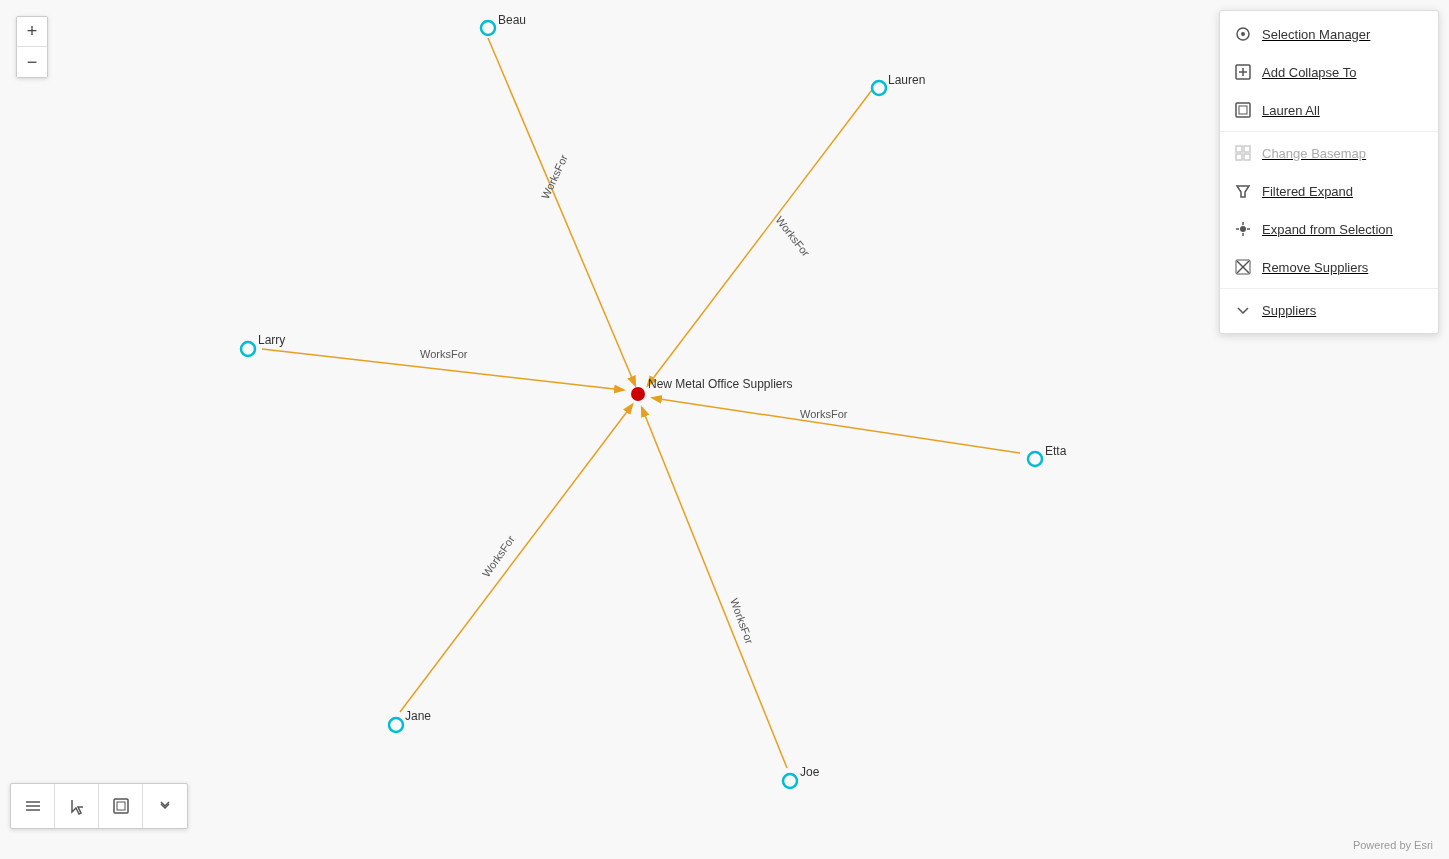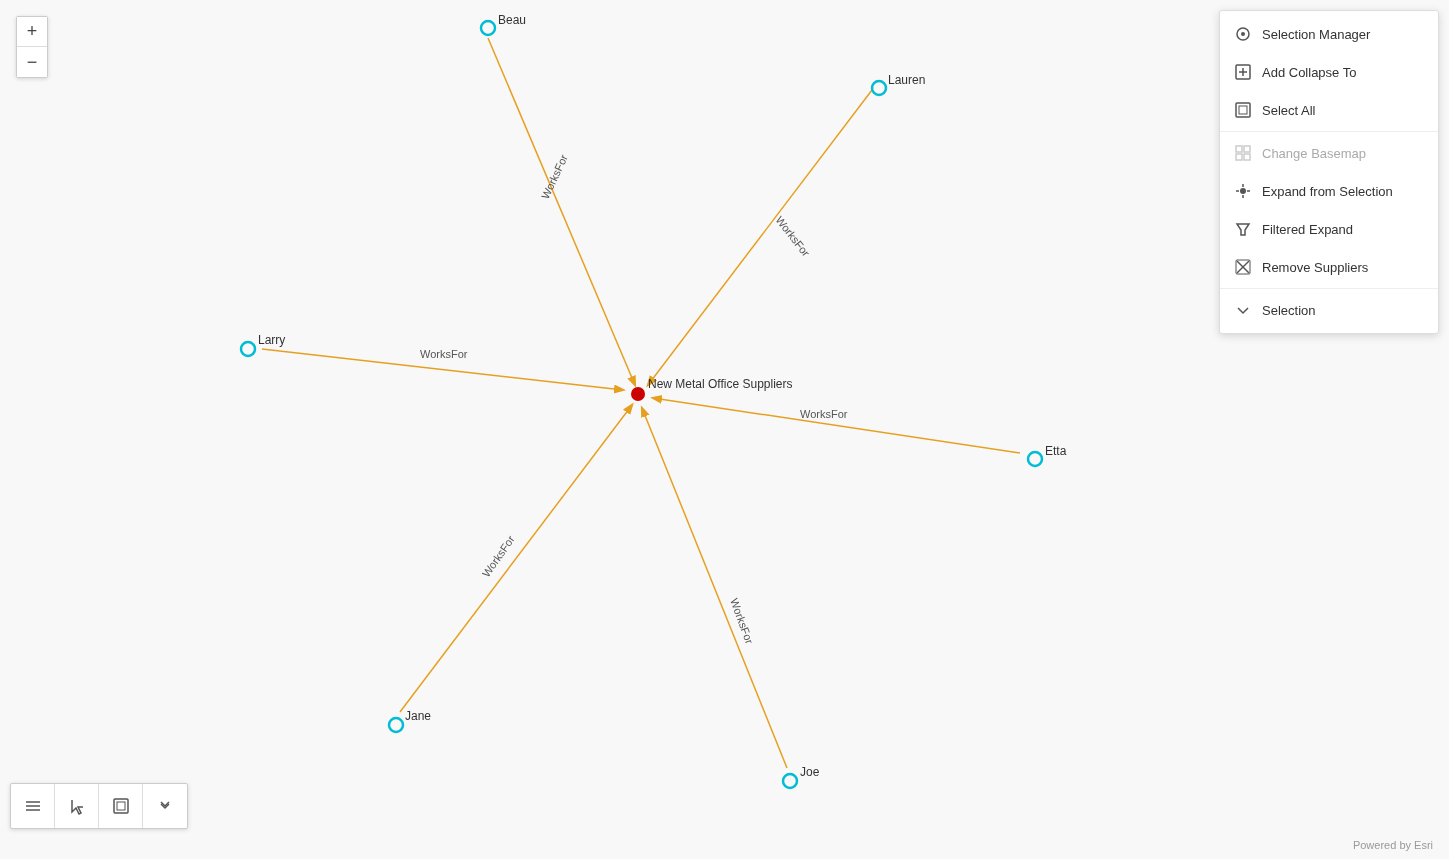--- a/index.html
+++ b/index.html
@@ -78,20 +78,21 @@
     #right-panel {
       position: absolute;
       top: 10px;
       right: 10px;
       width: 220px;
       background: #fff;
       border: 1px solid #ddd;
       border-radius: 3px;
       box-shadow: 0 2px 8px rgba(0,0,0,0.15);
       padding: 4px 0;
+      text-decoration: underline;
     }
     .menu-item {
       display: flex;
       align-items: center;
       padding: 10px 14px;
       cursor: pointer;
       color: #333;
       font-size: 13px;
       gap: 10px;
     }
@@ -197,72 +198,72 @@
     </span>
     <span>Add Collapse To</span>
   </div>
   <div class="menu-item">
     <span class="menu-icon">
       <svg width="16" height="16" viewBox="0 0 16 16" fill="none">
         <rect x="1" y="1" width="14" height="14" rx="1" stroke="#555" stroke-width="1.5" fill="none"></rect>
         <rect x="4" y="4" width="8" height="8" stroke="#555" stroke-width="1" fill="none"></rect>
       </svg>
     </span>
-    <span>Select All</span>
+    <span>Lauren All</span>
   </div>
   <div class="menu-separator"></div>
   <div class="menu-item disabled">
     <span class="menu-icon">
       <svg width="16" height="16" viewBox="0 0 16 16" fill="none">
         <rect x="1" y="1" width="6" height="6" stroke="#ccc" stroke-width="1.5" fill="none"></rect>
         <rect x="9" y="1" width="6" height="6" stroke="#ccc" stroke-width="1.5" fill="none"></rect>
         <rect x="1" y="9" width="6" height="6" stroke="#ccc" stroke-width="1.5" fill="none"></rect>
         <rect x="9" y="9" width="6" height="6" stroke="#ccc" stroke-width="1.5" fill="none"></rect>
       </svg>
     </span>
     <span>Change Basemap</span>
+  </div>
+  <div class="menu-item">
+    <span class="menu-icon">
+      <svg width="16" height="16" viewBox="0 0 16 16" fill="none">
+        <polygon points="2,3 14,3 10,9 10,14 6,14 6,9" stroke="#555" stroke-width="1.5" fill="none"></polygon>
+      </svg>
+    </span>
+    <span>Filtered Expand</span>
   </div>
   <div class="menu-item">
     <span class="menu-icon">
       <svg width="16" height="16" viewBox="0 0 16 16" fill="none">
         <circle cx="8" cy="8" r="3" fill="#555"></circle>
         <line x1="8" y1="1" x2="8" y2="4" stroke="#555" stroke-width="1.5"></line>
         <line x1="8" y1="12" x2="8" y2="15" stroke="#555" stroke-width="1.5"></line>
         <line x1="1" y1="8" x2="4" y2="8" stroke="#555" stroke-width="1.5"></line>
         <line x1="12" y1="8" x2="15" y2="8" stroke="#555" stroke-width="1.5"></line>
       </svg>
     </span>
     <span>Expand from Selection</span>
   </div>
   <div class="menu-item">
     <span class="menu-icon">
       <svg width="16" height="16" viewBox="0 0 16 16" fill="none">
-        <polygon points="2,3 14,3 10,9 10,14 6,14 6,9" stroke="#555" stroke-width="1.5" fill="none"></polygon>
-      </svg>
-    </span>
-    <span>Filtered Expand</span>
-  </div>
-  <div class="menu-item">
-    <span class="menu-icon">
-      <svg width="16" height="16" viewBox="0 0 16 16" fill="none">
         <line x1="2" y1="2" x2="14" y2="14" stroke="#555" stroke-width="1.5"></line>
         <line x1="14" y1="2" x2="2" y2="14" stroke="#555" stroke-width="1.5"></line>
         <rect x="1" y="1" width="14" height="14" rx="1" stroke="#555" stroke-width="1" fill="none"></rect>
       </svg>
     </span>
     <span>Remove Suppliers</span>
   </div>
   <div class="menu-separator"></div>
   <div class="menu-item">
     <span class="menu-icon">
       <svg width="16" height="16" viewBox="0 0 16 16" fill="none">
         <polyline points="3,6 8,11 13,6" stroke="#555" stroke-width="1.5" fill="none"></polyline>
       </svg>
     </span>
-    <span>Selection</span>
+    <span>Suppliers</span>
   </div>
 </div>
 
 <div id="bottom-toolbar">
   <div class="toolbar-btn">
     <svg width="18" height="18" viewBox="0 0 18 18" fill="none">
       <line x1="2" y1="5" x2="16" y2="5" stroke="#555" stroke-width="1.5"></line>
       <line x1="2" y1="9" x2="16" y2="9" stroke="#555" stroke-width="1.5"></line>
       <line x1="2" y1="13" x2="16" y2="13" stroke="#555" stroke-width="1.5"></line>
     </svg>

